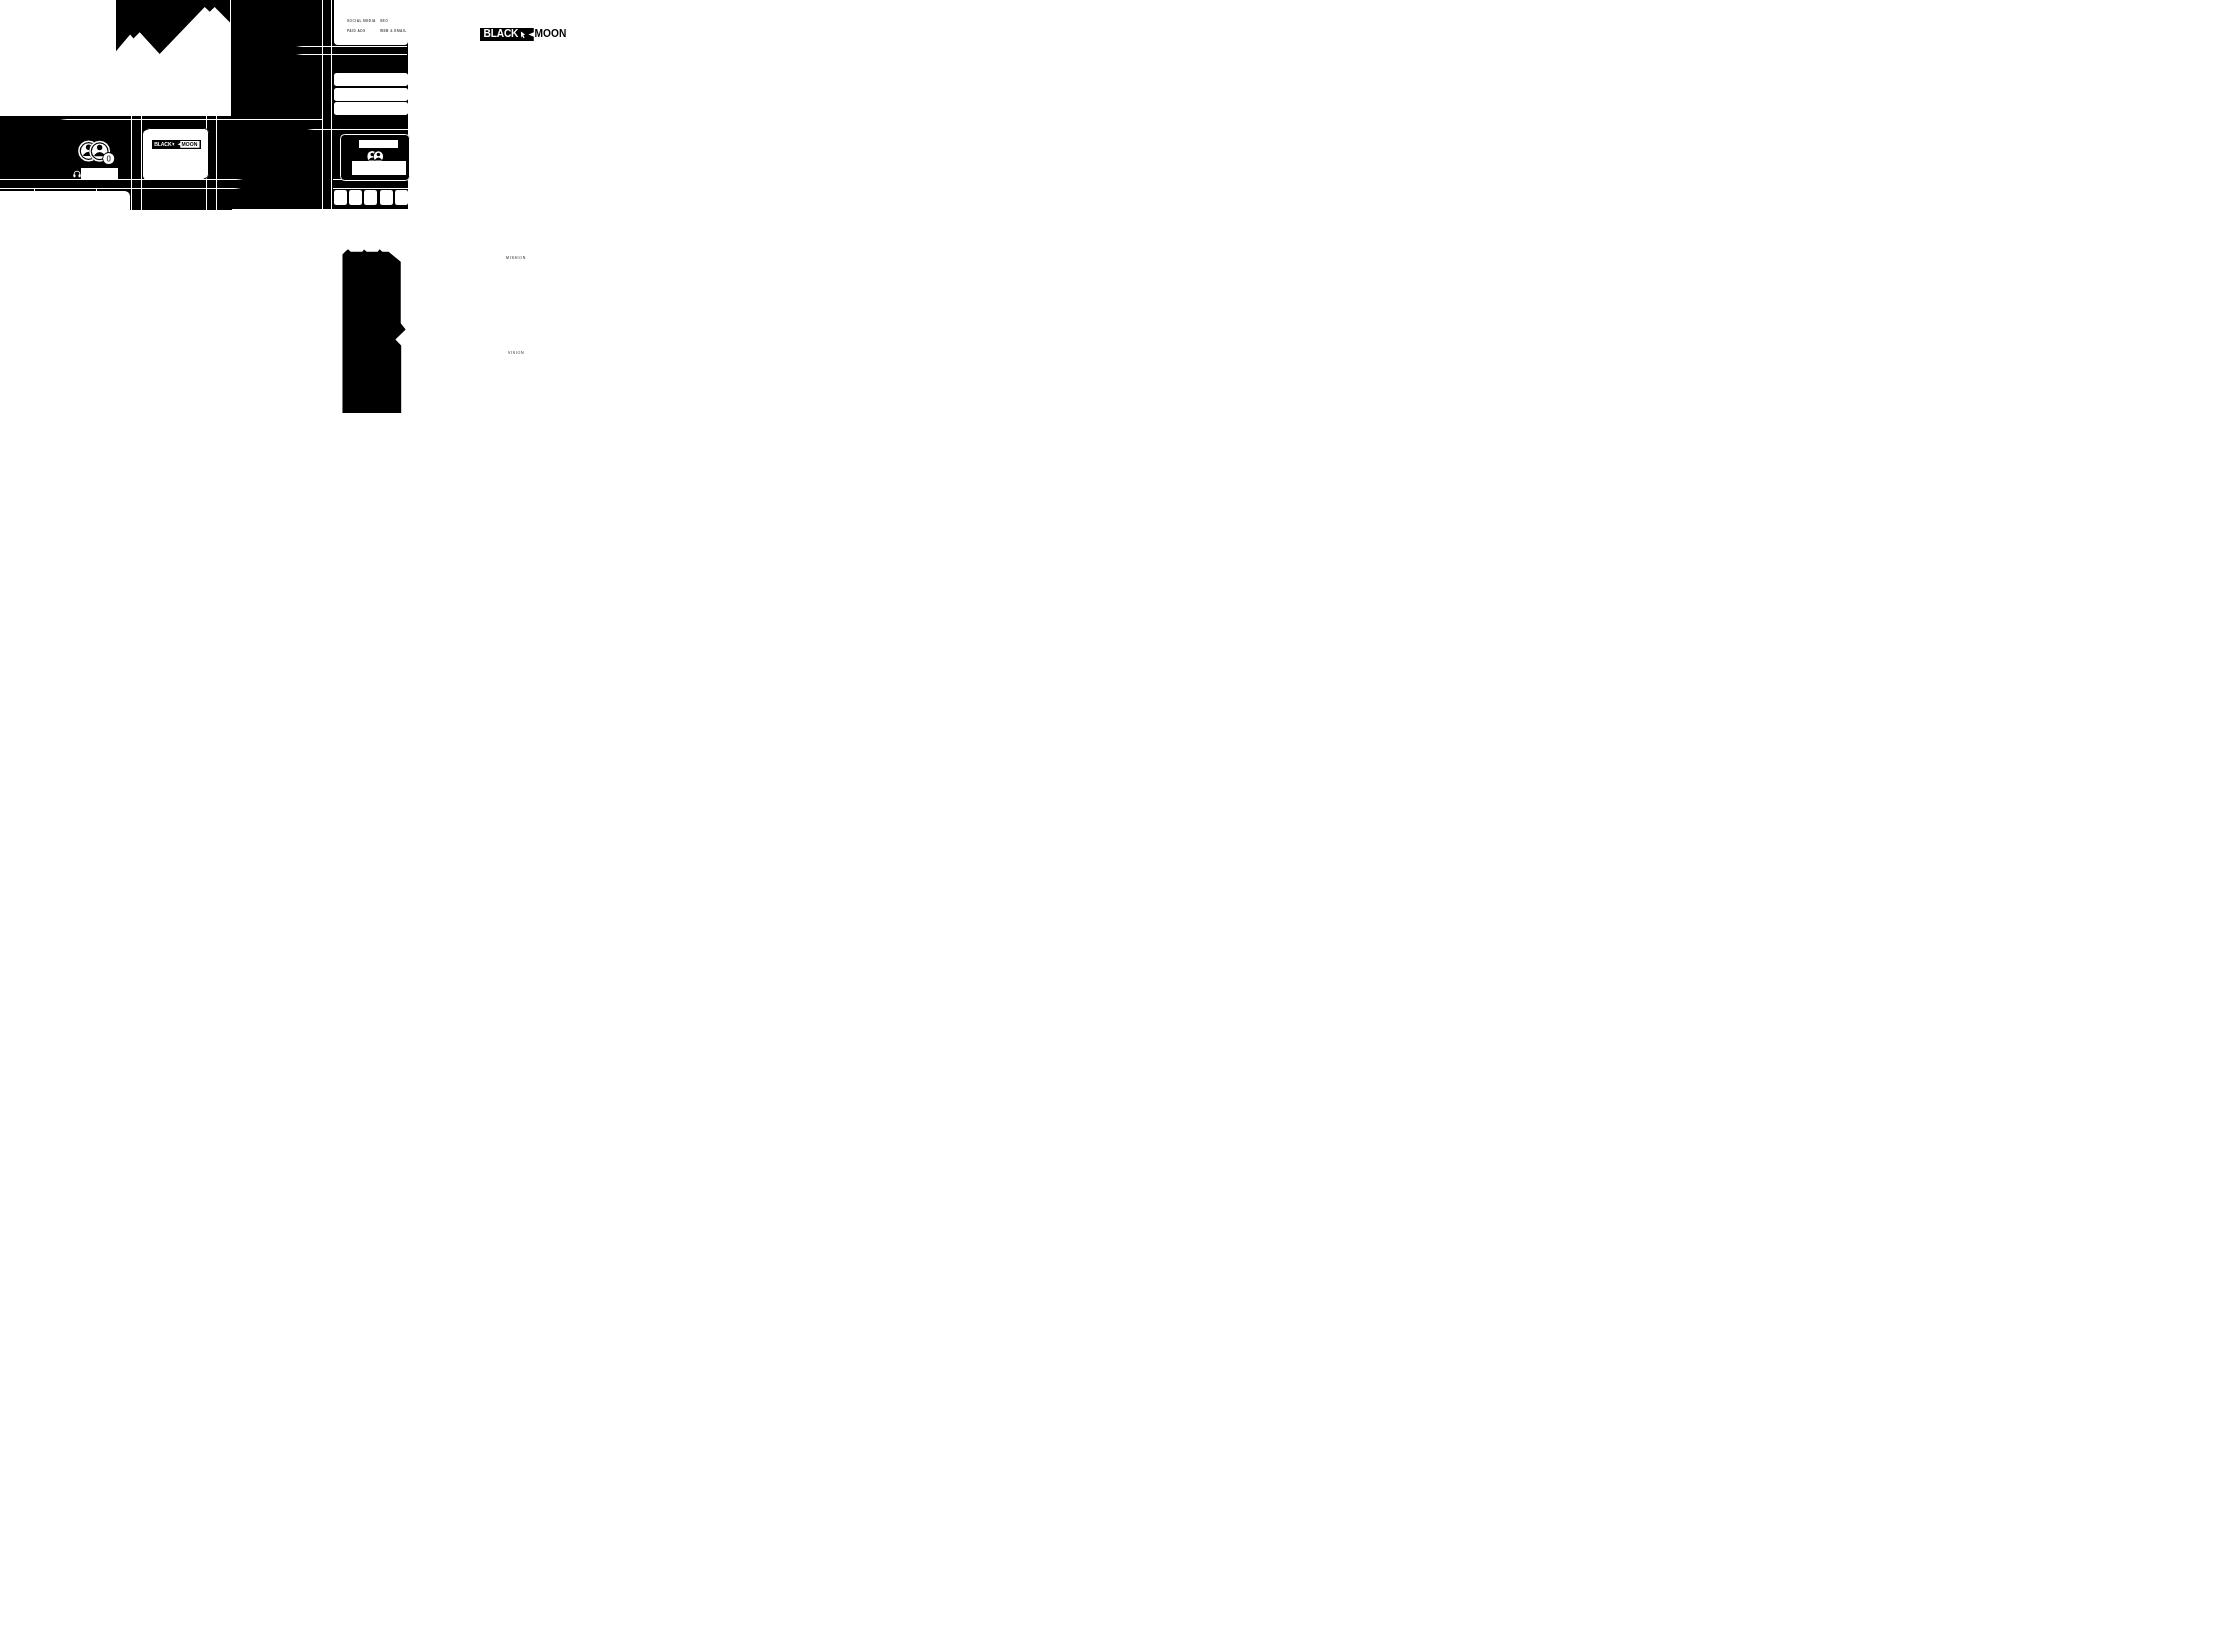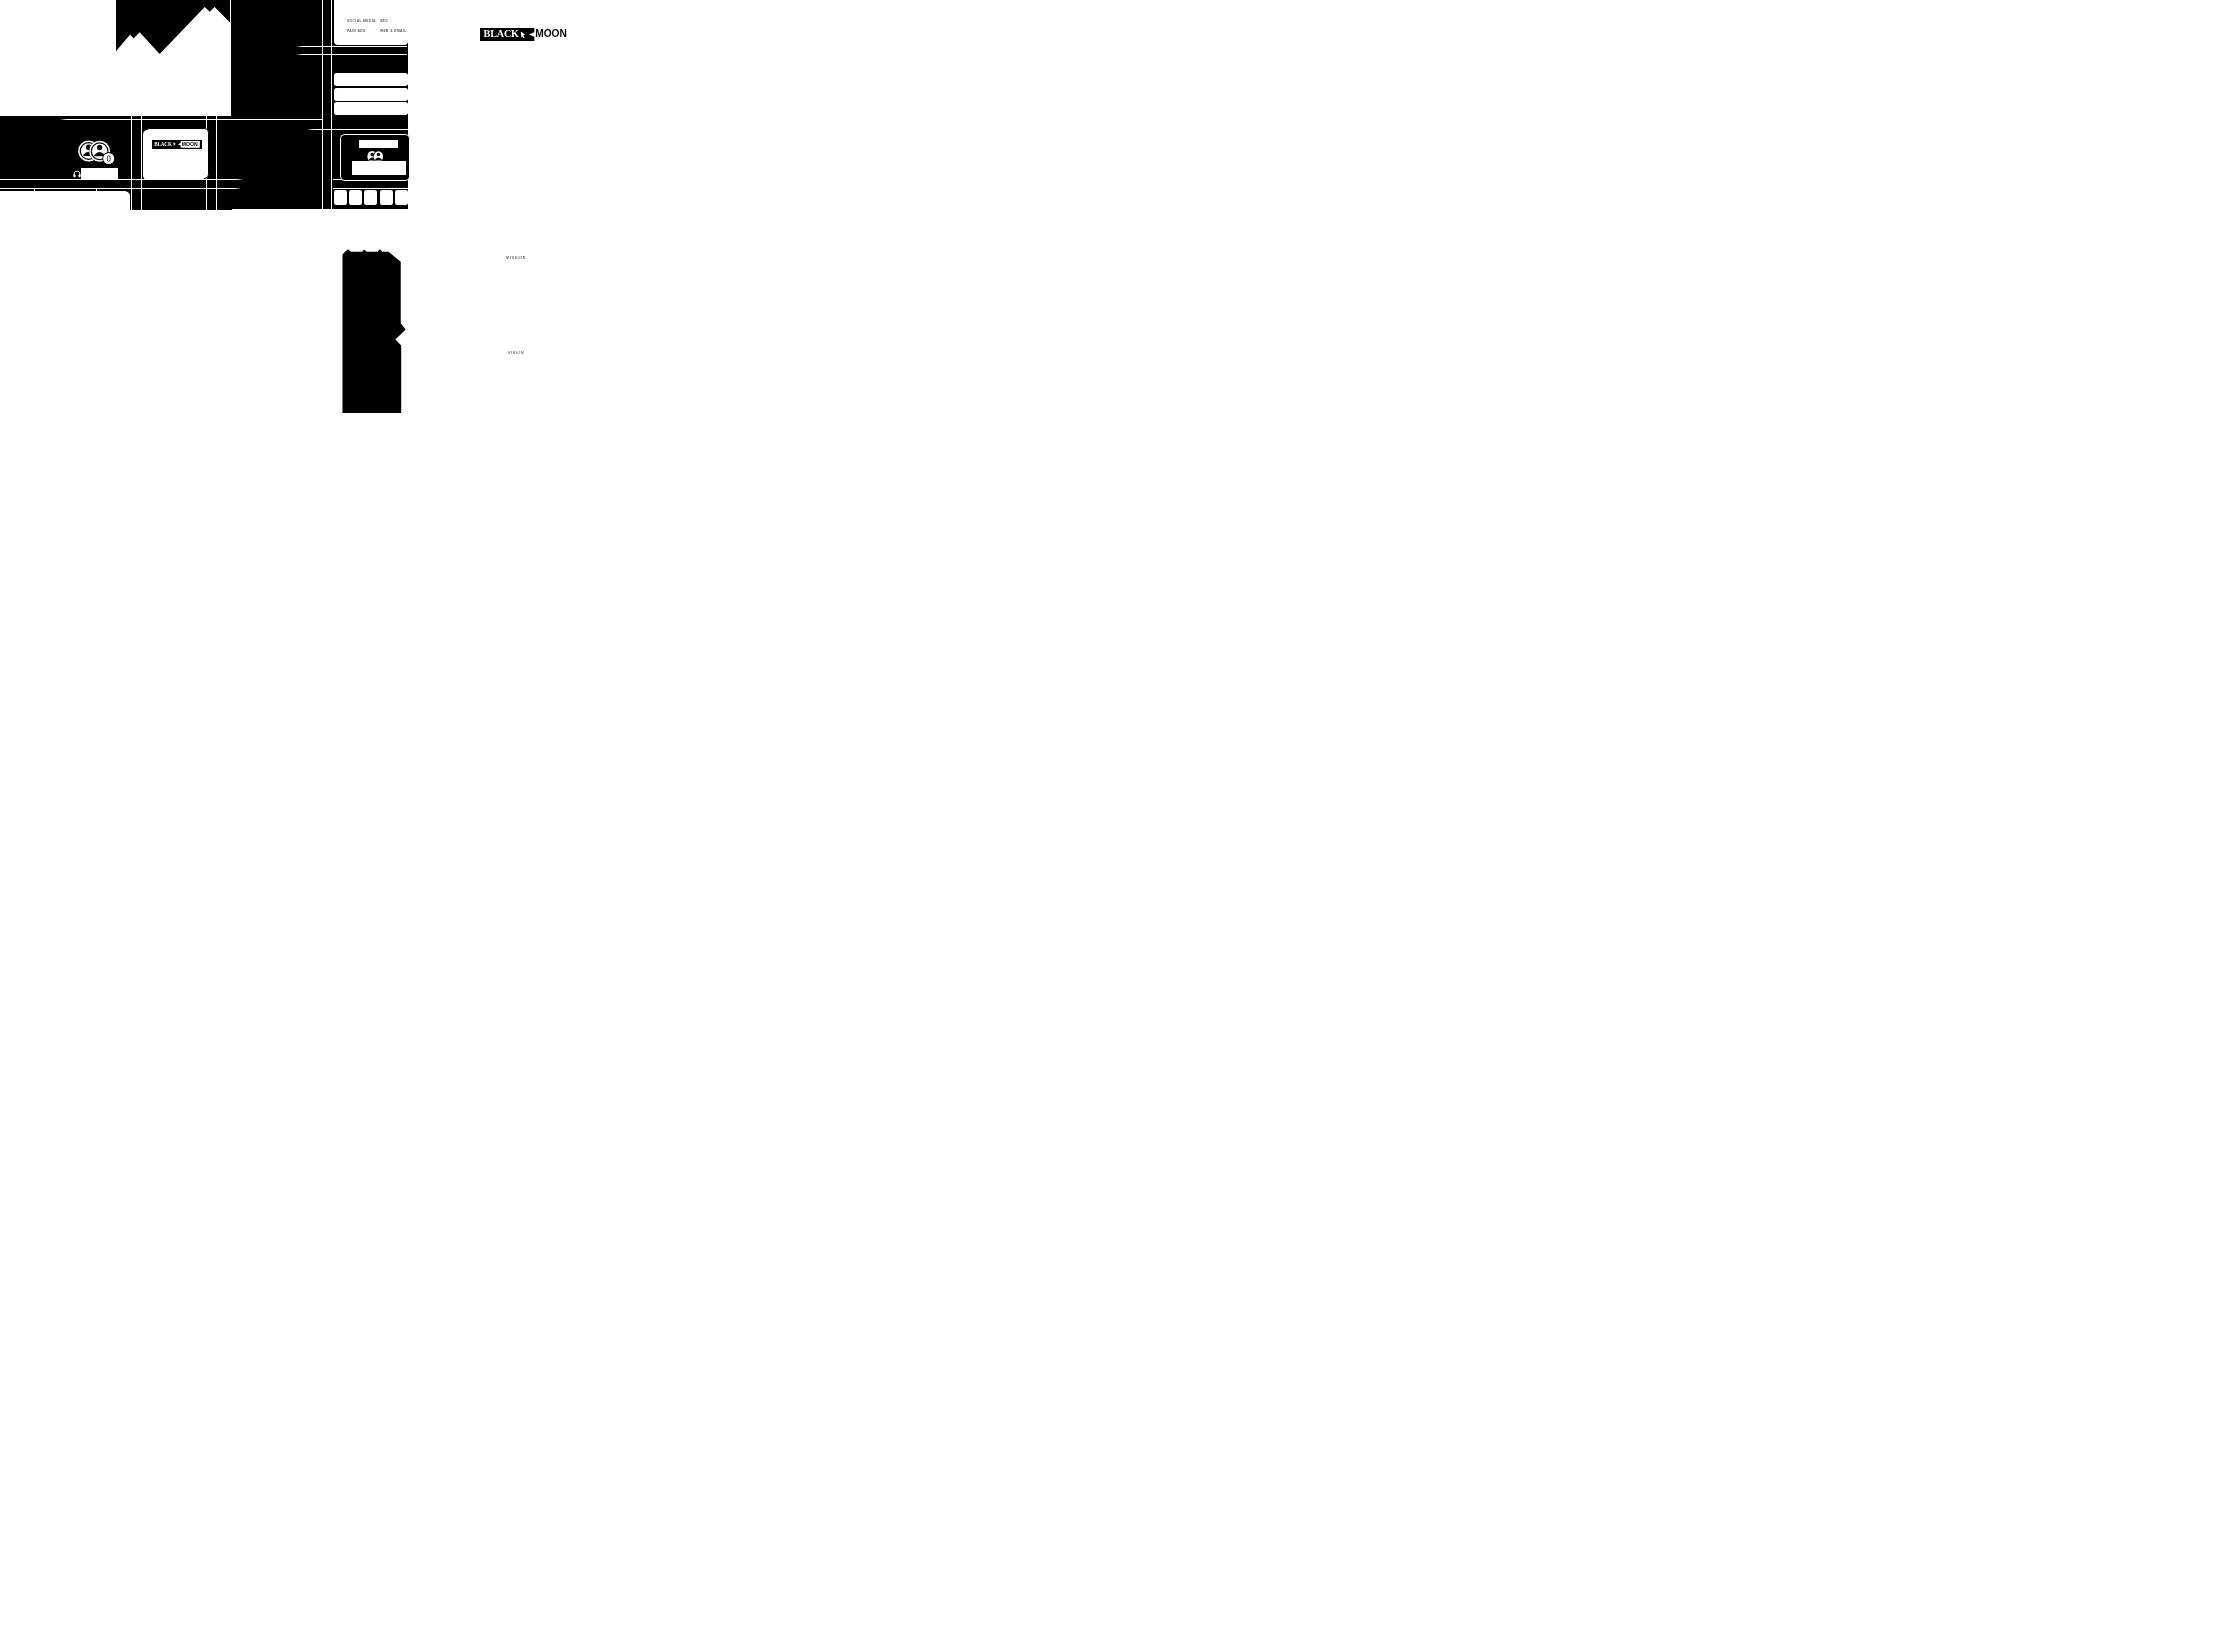--- a/index.html
+++ b/index.html
@@ -23,21 +23,21 @@
 
   
   .dark-card{position:absolute;background:#000;border:0.9px solid #fff;border-radius:4.5px;}
 
   
   .biz-shadow{position:absolute;background:#fff;border:0.9px solid #000;border-radius:4.5px;}
   .biz-card{position:absolute;background:#fff;border-radius:4.5px;}
 
   
   .logo{display:flex;align-items:center;background:#000;font-weight:bold;line-height:1;}
-  .logo .lhs{color:#fff;display:flex;align-items:center;white-space:nowrap;letter-spacing:-.02em;font-family:Liberation Serif, serif;}
+  .logo .lhs{color:#fff;display:flex;align-items:center;white-space:nowrap;letter-spacing:-.02em;}
   .logo .cursor-a{display:inline-block;background:#fff;
       clip-path:polygon(18% 2%,88% 48%,56% 55%,74% 84%,56% 95%,40% 65%,18% 82%);
       transform:rotate(-6deg);}
   .logo .rhs{background:#fff;color:#000;white-space:nowrap;
       clip-path:polygon(13% 0,100% 0,100% 100%,13% 100%,13% 68%,0 50%,13% 32%);}
   .logo-big{font-size:10.2px;height:13px;padding:0 2.7px 0 3.6px;gap:0.9px;}
   .logo-big .cursor-a{width:5.8px;height:8px;margin:0 0.4px;}
   .logo-big .rhs{padding:1.3px 3.6px 1.3px 6.2px;margin-left:1.8px;}
   .logo-sm{font-size:5.1px;height:9px;padding:0 1.8px 0 2.2px;gap:0.4px;}
   .logo-sm .cursor-a{width:3.1px;height:4px;margin:0 0.4px;}

